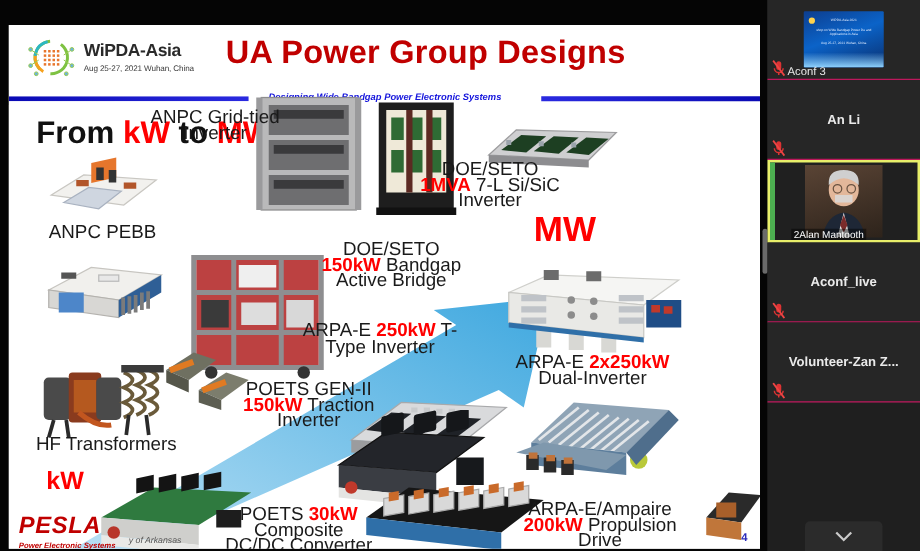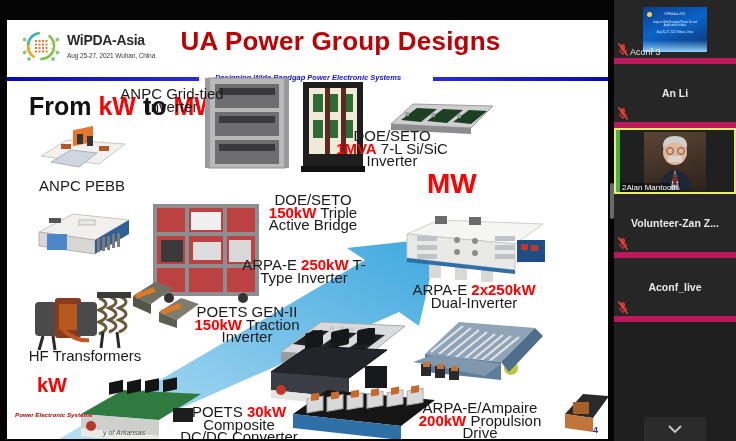--- a/index.html
+++ b/index.html
@@ -55,37 +55,37 @@
   .pesla { position:absolute; left:8px; top:326px; width:120px; }
   .pesla .p1 { font-size:19px; font-weight:bold; font-style:italic; color:#c00000; letter-spacing:.5px;}
   .pesla .p2 { font-size:6.2px; font-style:italic; font-weight:bold; color:#c00000; line-height:8px; margin-top:1px;}
   .uofa { position:absolute; left:96px; top:345px; font-size:7px; font-style:italic; color:#555; }
   .slide-num { position:absolute; right:10px; bottom:4px; font-size:9px; font-weight:bold; color:#2b2bbb; }
 
   
   #sidebar { position:absolute; left:614px; top:0; width:122px; height:441px;
              background:#1f1f1f; }
   .tile { position:relative; width:122px; height:62px; background:#262626;
-          border-bottom:6px solid #be185d; display:flex; align-items:center;
+          border-bottom:1px solid #be185d; display:flex; align-items:center;
           justify-content:center; }
   .tile .nm { font-size:10.5px; font-weight:bold; color:#eaeaea; text-align:center;
               max-width:114px; white-space:nowrap; overflow:hidden; text-overflow:ellipsis; }
   .mic { position:absolute; left:3px; bottom:2px; width:12px; height:13px; }
   .tile.active { border:2px solid #e8ef6a; background:#202020; }
   .tile.active .strip { position:absolute; left:0; top:0; bottom:0; width:4px; background:#4caf50; }
   .thumb { width:64px; height:45px; border-radius:1px; position:relative; overflow:hidden;
            background:linear-gradient(160deg,#0d3e8f 0%,#0b63c8 45%,#0a2f6e 100%); }
   .thumb .tl1,.thumb .tl2,.thumb .tl3 { position:absolute; left:3px; right:3px;
       font-size:2.6px; color:#dce9ff; text-align:center; line-height:3.4px; }
   .thumb .tl1 { top:6px; } .thumb .tl2 { top:14px; } .thumb .tl3 { top:24px; }
   .thumb .bars { position:absolute; left:0; right:0; bottom:0; height:12px;
       background:linear-gradient(0deg,#8fd3ff,rgba(12,60,140,0)); }
   .thumb .badge { position:absolute; left:4px; top:5px; width:5px; height:5px;
       border-radius:50%; background:#ffd24d; }
-  .nm-overlay { position:absolute; left:4px; bottom:0; font-size:8px; color:#fff;
+  .nm-overlay { position:absolute; left:17px; bottom:0; font-size:8px; color:#fff;
       background:rgba(0,0,0,.45); padding:0 2px; max-width:118px;
       white-space:nowrap; overflow:hidden; text-overflow:ellipsis; }
   .sb-name { position:absolute; left:16px; bottom:1px; font-size:9px; color:#e9e9e9; }
   .chev { position:absolute; left:30px; bottom:0px; width:62px; height:24px;
       background:#2b2b2b; border-radius:4px 4px 0 0; display:flex;
       align-items:center; justify-content:center; }
   .scrollbar { position:absolute; left:-4px; top:183px; width:4px; height:36px;
       background:#6a6a6a; border-radius:2px; }
 </style>
 </head>
@@ -232,21 +232,21 @@
             <rect x="44" y="18" width="30" height="18" fill="#efefef"></rect>
             <rect x="14" y="46" width="22" height="22" fill="#3a3a3a"></rect>
             <rect x="82" y="46" width="22" height="22" fill="#d8d8d8"></rect>
             <circle cx="22" cy="104" r="5" fill="#333"></circle>
               <circle cx="96" cy="104" r="5" fill="#333"></circle>
             <rect x="46" y="48" width="28" height="18" fill="#ddd"></rect>
           </svg>
         </div>
         <div class="cap" style="left:250px;top:110px;width:112px;">
           <span>DOE/SETO</span><br>
-          <b>150kW</b><span> Triple</span><br>
+          <b>150kW</b><span> Bandgap</span><br>
           <span>Active Bridge</span>
         </div>
 
         <div class="ph" style="left:292px;top:-4px;width:68px;height:96px;">
           <svg width="68" height="96" viewBox="0 0 68 96">
             <rect x="4" y="2" width="60" height="88" fill="#1e1e1e"></rect>
             <rect x="10" y="8" width="48" height="66" fill="#efe9d8"></rect>
             <g fill="#2f6b34">
               <rect x="14" y="14" width="10" height="18"></rect>
                 <rect x="29" y="14" width="10" height="18"></rect>
@@ -483,20 +483,21 @@
 
         <div class="ph" style="left:556px;top:300px;width:46px;height:52px;">
           <svg width="46" height="52" viewBox="0 0 46 52">
             <polygon points="2,30 20,10 46,12 30,34" fill="#2a2a2a"></polygon>
             <polygon points="2,30 2,44 30,48 30,34" fill="#c0763a"></polygon>
             <rect x="10" y="18" width="16" height="12" fill="#a85f2a"></rect>
           </svg>
         </div>
 
         <div class="pesla">
+          <div class="p1">PESLA</div>
           <div class="p2">Power Electronic Systems</div>
 
         </div>
         <div class="uofa">y of Arkansas</div>
         <div class="slide-num">4</div>
       </div>
     </div>
   </div>
 
   <div id="sidebar">
@@ -541,38 +542,38 @@
           <path d="M31 40 l-3 8 l3 6 l3 -6z" fill="#7b2b2b"></path>
           <circle cx="26" cy="19" r="3.4" fill="none" stroke="#6a5342" stroke-width="1"></circle>
           <circle cx="37" cy="19" r="3.4" fill="none" stroke="#6a5342" stroke-width="1"></circle>
         </svg>
       </div>
       <div class="nm-overlay">2Alan Mantooth</div>
     </div>
 
 
     <div class="tile" style="height:64px;">
+      <div class="nm">Aconf_live</div>
+      <svg class="mic" viewBox="0 0 12 13">
+        <rect x="4" y="1" width="4" height="7" rx="2" fill="#d33"></rect>
+        <path d="M2.5 6.5 a3.5 3.5 0 0 0 7 0" stroke="#d33" stroke-width="1.2" fill="none"></path>
+        <line x1="6" y1="10" x2="6" y2="12" stroke="#d33" stroke-width="1.2"></line>
+        <line x1="1.5" y1="0.5" x2="10.5" y2="12.5" stroke="#e44" stroke-width="1.4"></line>
+      </svg>
+    </div>
+
+    <div class="tile" style="height:64px;">
       <div class="nm">Volunteer-Zan Z...</div>
       <svg class="mic" viewBox="0 0 12 13">
         <rect x="4" y="1" width="4" height="7" rx="2" fill="#d33"></rect>
         <path d="M2.5 6.5 a3.5 3.5 0 0 0 7 0" stroke="#d33" stroke-width="1.2" fill="none"></path>
         <line x1="6" y1="10" x2="6" y2="12" stroke="#d33" stroke-width="1.2"></line>
         <line x1="1.5" y1="0.5" x2="10.5" y2="12.5" stroke="#e44" stroke-width="1.4"></line>
       </svg>
     </div>
 
-    <div class="tile" style="height:64px;">
-      <div class="nm">Aconf_live</div>
-      <svg class="mic" viewBox="0 0 12 13">
-        <rect x="4" y="1" width="4" height="7" rx="2" fill="#d33"></rect>
-        <path d="M2.5 6.5 a3.5 3.5 0 0 0 7 0" stroke="#d33" stroke-width="1.2" fill="none"></path>
-        <line x1="6" y1="10" x2="6" y2="12" stroke="#d33" stroke-width="1.2"></line>
-        <line x1="1.5" y1="0.5" x2="10.5" y2="12.5" stroke="#e44" stroke-width="1.4"></line>
-      </svg>
-    </div>
-
     <div class="chev">
       <svg width="16" height="10" viewBox="0 0 16 10">
         <path d="M2 2 L8 8 L14 2" stroke="#c9c9c9" stroke-width="1.8" fill="none"></path>
       </svg>
     </div>
   </div>
 </div>
 
 </body></html>

